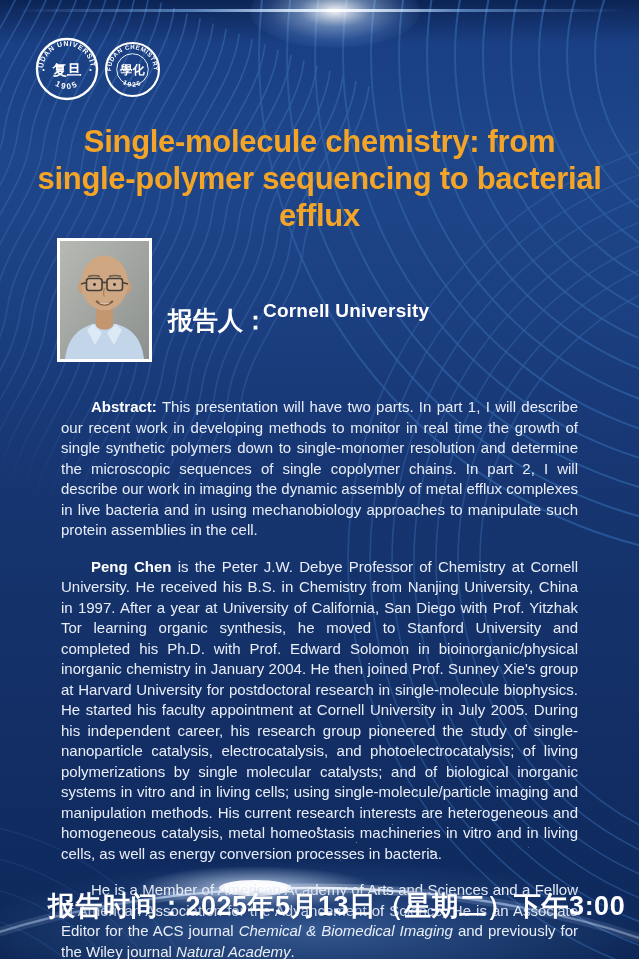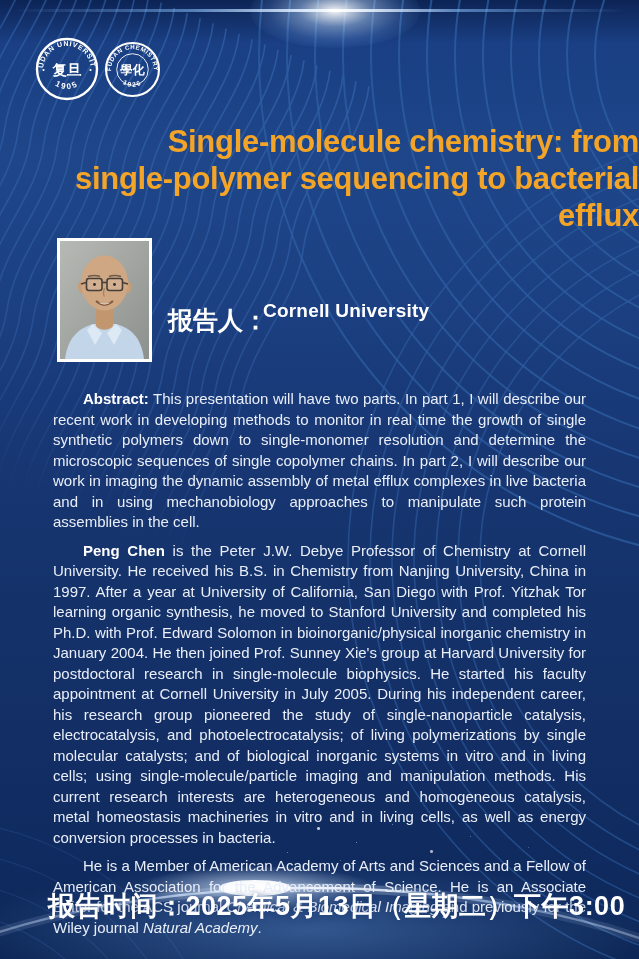--- a/index.html
+++ b/index.html
@@ -65,21 +65,21 @@
   .seal-chem{left:104px;top:41px;width:57px;height:57px;}
   .forum-title{
     position:absolute;left:176px;top:50px;
     font-size:31px;font-weight:bold;color:#ffffff;
     letter-spacing:8px;white-space:nowrap;
   }
 
   
   .talk-title{
     position:absolute;left:0;right:0;top:123px;margin:0;
-    text-align:right;
+    text-align:center;
     font-size:31px;line-height:37px;font-weight:bold;
     color:#f4a426;
     letter-spacing:-0.3px;
   }
 
   
   .photo{
     position:absolute;left:57px;top:238px;
     width:89px;height:118px;
     border:3px solid #ffffff;
@@ -95,21 +95,21 @@
     position:absolute;left:263px;top:300px;
     font-size:19px;font-weight:bold;color:#ffffff;letter-spacing:.2px;
   }
 
   
   .body-text{
     position:absolute;left:45px;right:45px;top:381px;
     color:#e9eef8;
   }
   .body-text p{
-    margin:8px;
+    margin:16px;
     font-size:15px;line-height:20.5px;
     text-align:justify;
     text-indent:30px;
   }
   .body-text b{font-weight:bold;color:#ffffff;}
   .body-text i{}
 
   
   .footer-line{
     position:absolute;left:48px;

